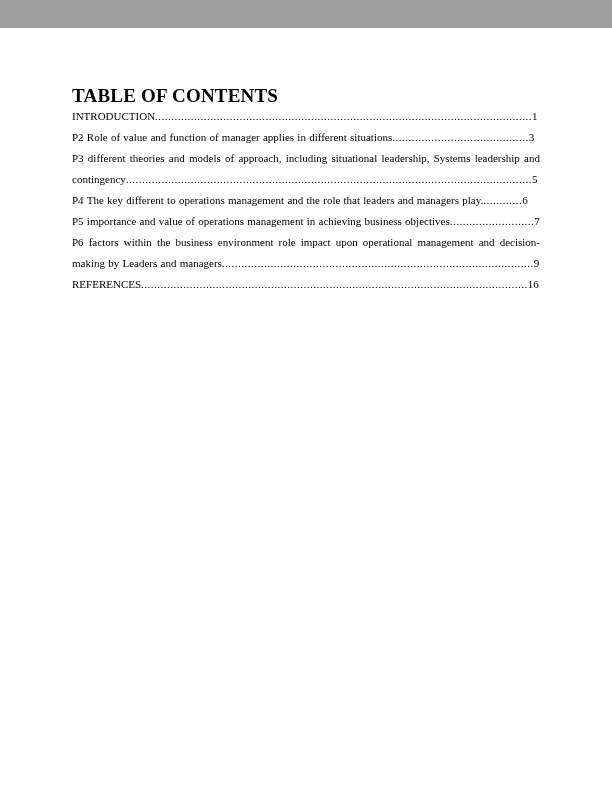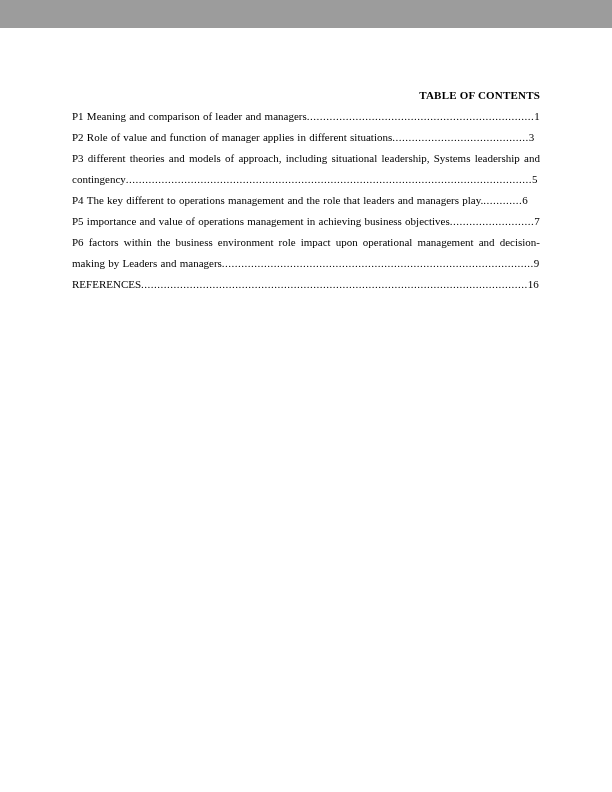--- a/index.html
+++ b/index.html
@@ -19,23 +19,23 @@
   .top-band {
     width: 100%;
     height: 28px;
     background: #9c9c9c;
   }
   .content {
     padding: 57px 72px 0 72px; 
   }
   .toc-title {
     margin: 0;
-    font-size: 11px;
+    font-size: 19px;
     font-weight: bold;
-    text-align: right;
+    text-align: left;
     line-height: 21px;
     letter-spacing: 0.2px;
   }
   .toc-entry {
     margin: 0;
     font-size: 11px;
     line-height: 21px;
     text-align: justify;
     word-spacing: 0.5px;
   }
@@ -49,22 +49,22 @@
   }
 </style>
 </head>
 <body>
 
 <div class="viewport">
   <div class="top-band" style="background: rgb(156, 156, 156);"></div>
   <div class="content">
     <h1 class="toc-title">TABLE OF CONTENTS</h1>
 
+    <p class="toc-entry"><span class="toc-label">INTRODUCTION</span><span class="toc-leader">....................................................................................................................</span><span class="toc-page">1</span></p>
 
-    <p class="toc-entry"><span class="toc-label">P1 Meaning and comparison of leader and managers</span><span class="toc-leader">......................................................................</span><span class="toc-page">1</span></p>
 
     <p class="toc-entry"><span class="toc-label">P2 Role of value and function of manager applies in different situations</span><span class="toc-leader">..........................................</span><span class="toc-page">3</span></p>
 
     <p class="toc-entry"><span class="toc-label">P3 different theories and models of approach, including situational leadership, Systems leadership and contingency</span><span class="toc-leader">.............................................................................................................................</span><span class="toc-page">5</span></p>
 
     <p class="toc-entry"><span class="toc-label">P4 The key different to operations  management and the role that leaders and managers play.</span><span class="toc-leader">............</span><span class="toc-page">6</span></p>
 
     <p class="toc-entry"><span class="toc-label">P5 importance and value of operations management in achieving business objectives</span><span class="toc-leader">..........................</span><span class="toc-page">7</span></p>
 
     <p class="toc-entry"><span class="toc-label">P6 factors within the business environment role impact upon operational management and decision-making by Leaders and managers</span><span class="toc-leader">................................................................................................</span><span class="toc-page">9</span></p>

